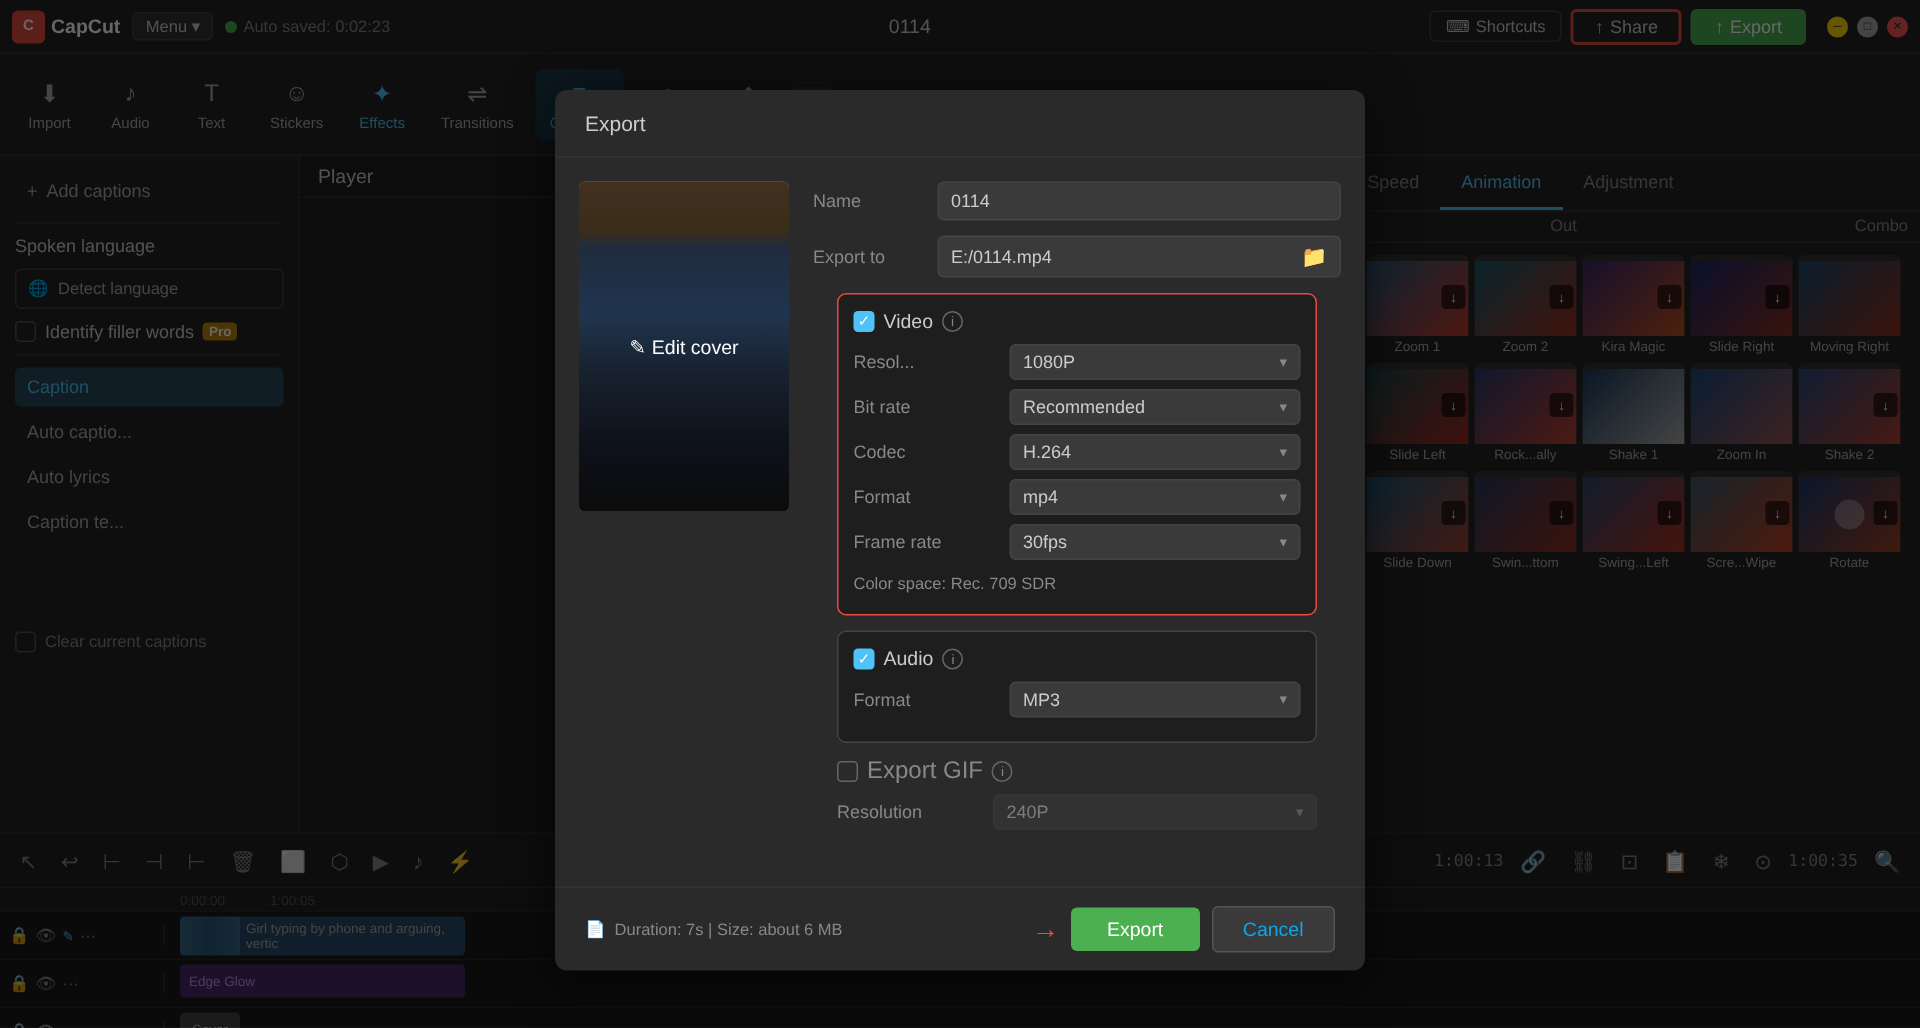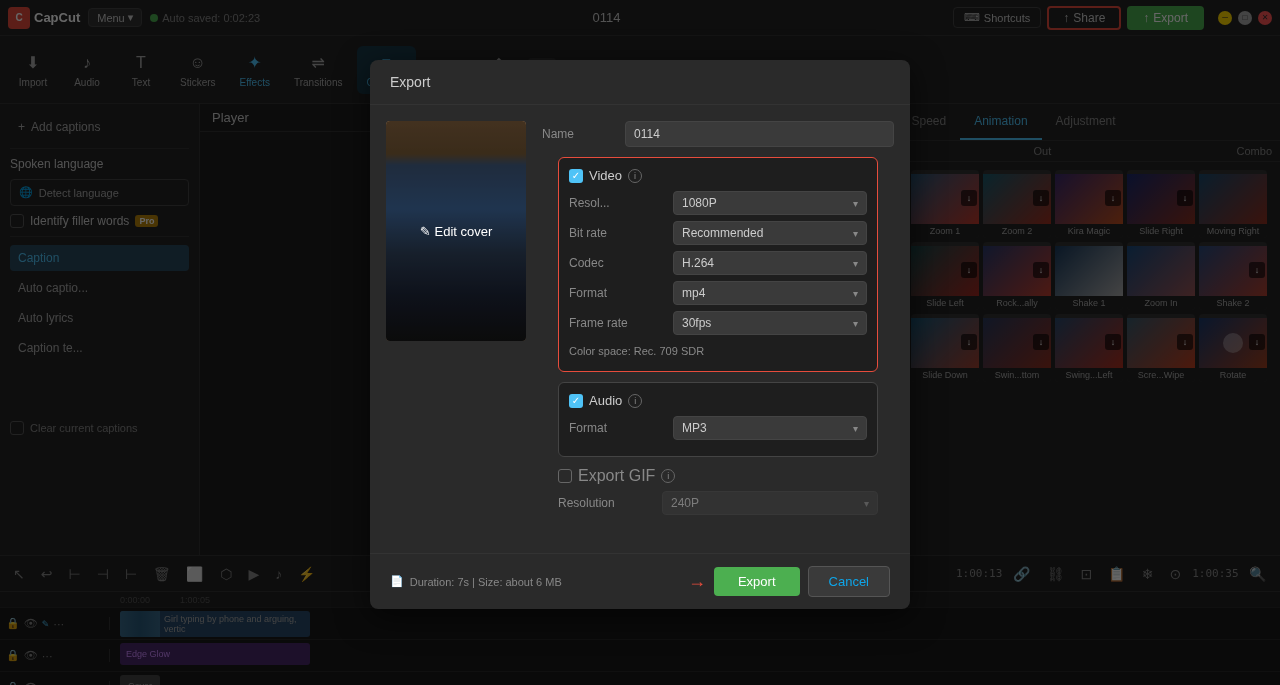--- a/index.html
+++ b/index.html
@@ -792,20 +792,27 @@
             </div>
           </div>
         </div>
       </div>
 
       <div class="dialog-fields">
         <div class="field-row">
           <span class="field-label">Name</span>
           <div class="field-value">0114</div>
         </div>
+        <div class="field-row">
+          <span class="field-label">Export to</span>
+          <div class="field-value-with-icon">
+            <span style="flex:1;">E:/0114.mp4</span>
+            <button class="folder-icon-btn">📁</button>
+          </div>
+        </div>
 
         <div class="dialog-scroll-area">
 
           <div class="export-section">
             <div class="section-header">
               <div class="section-checkbox">✓</div>
               <span class="section-title">Video</span>
               <div class="section-info-icon">i</div>
             </div>
             <div class="export-row">

